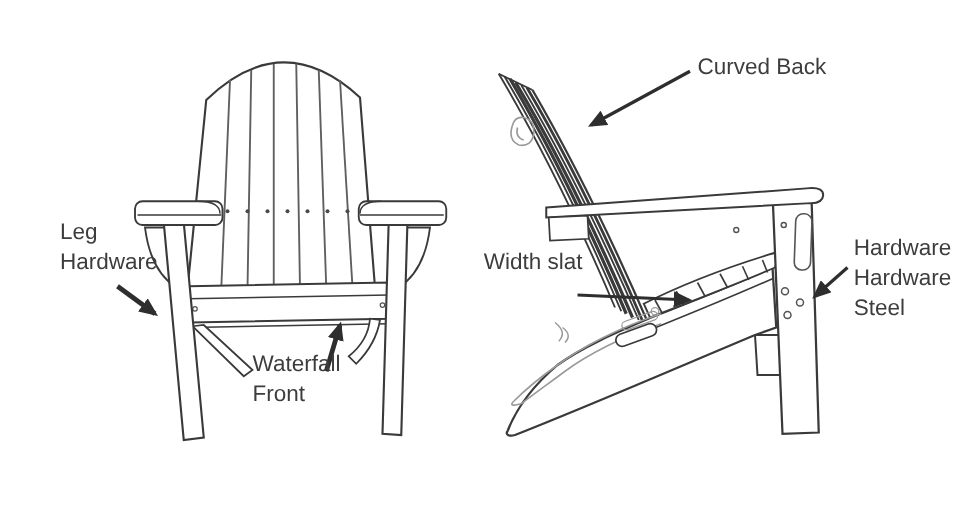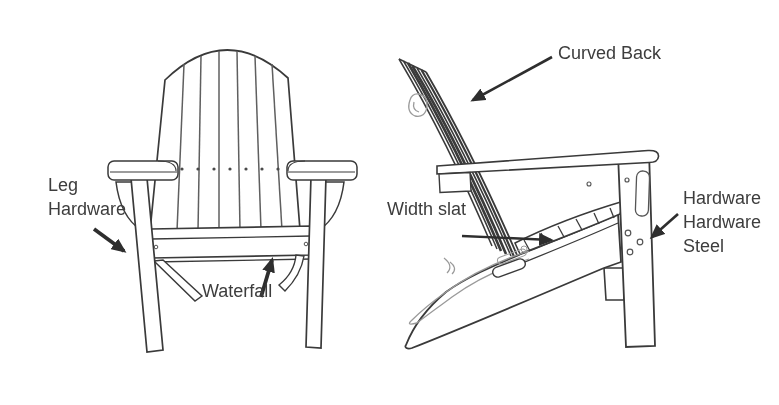--- a/index.html
+++ b/index.html
@@ -164,20 +164,21 @@
     </g>
   </svg>
 
   <div class="callout" style="left:22px; top:173px;margin-left:26px;">
     <span>Leg</span>
     <span>Hardware</span>
   </div>
 
   <div class="callout" style="left:202px; top:279px;">
     <span>Waterfall</span>
+    <span>Front</span>
   </div>
 
   <div class="callout" style="left:558px; top:41px;">
     <span>Curved Back</span>
   </div>
 
   <div class="callout" style="left:387px; top:197px;">
     <span>Width slat</span>
   </div>
 

